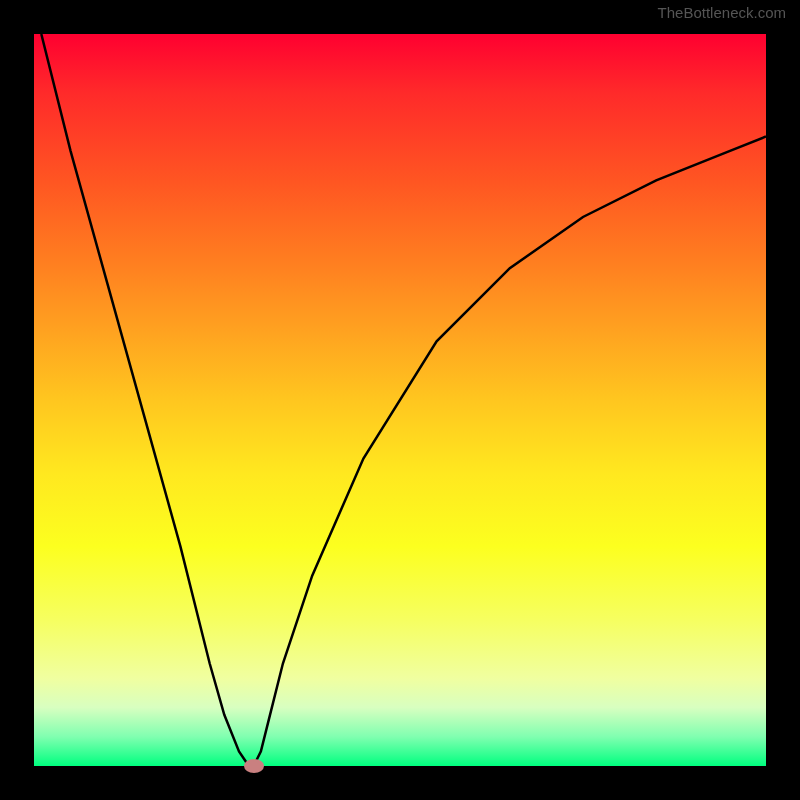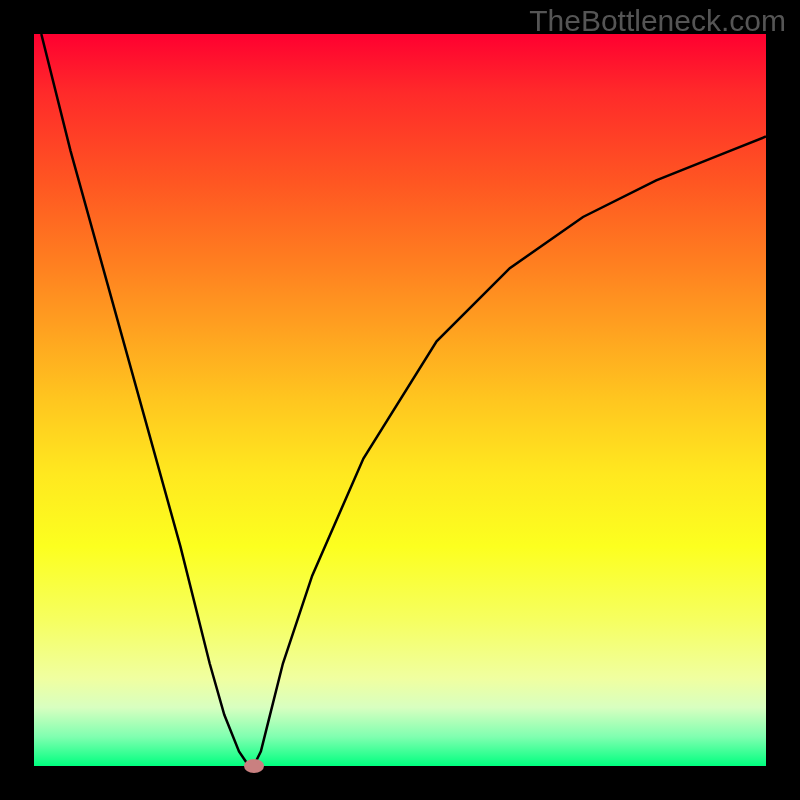--- a/index.html
+++ b/index.html
@@ -9,21 +9,21 @@
     background: #000;
     position: relative;
     font-family: Arial, sans-serif;
     overflow: hidden;
   }
   .watermark {
     position: absolute;
     top: 4px;
     right: 14px;
     color: #555;
-    font-size: 30px;
+    font-size: 15px;
     z-index: 10;
   }
   .plot-area {
     position: absolute;
     left: 34px;
     top: 34px;
     width: 732px;
     height: 732px;
     background: linear-gradient(to bottom,
       #ff0030 0%,

